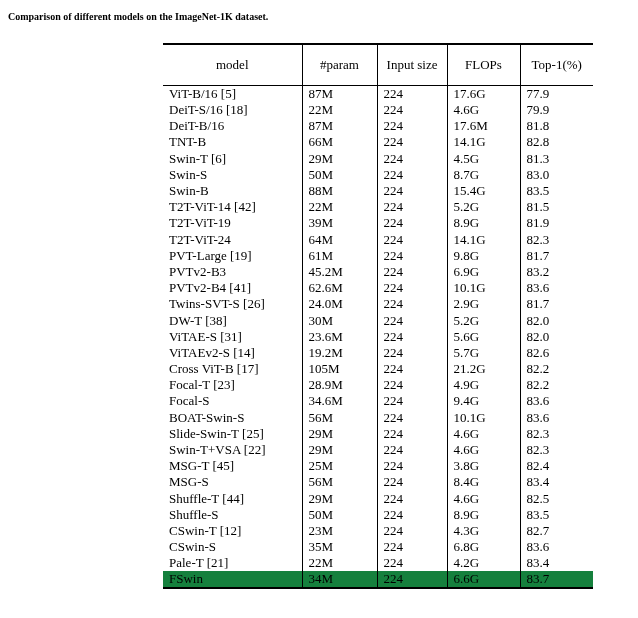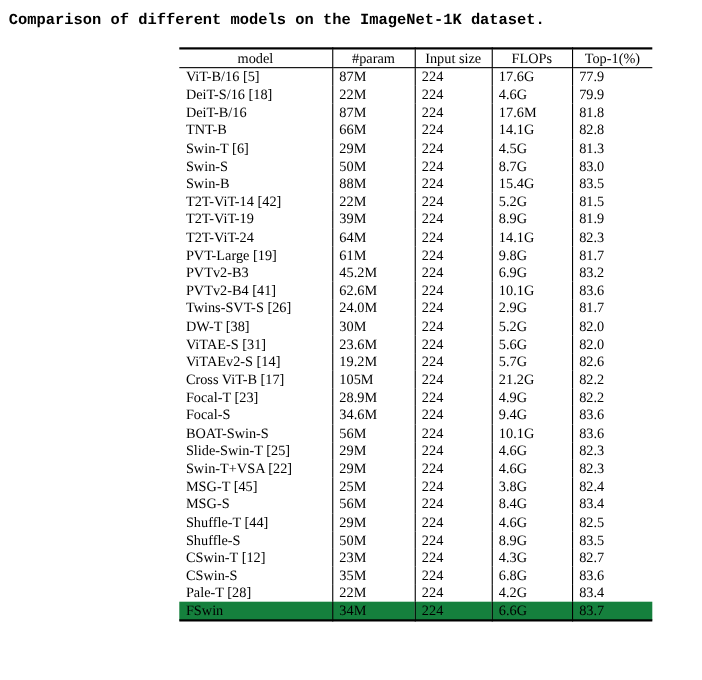--- a/index.html
+++ b/index.html
@@ -6,43 +6,43 @@
   html, body {
     width: 638px; height: 618px;
     background: #ffffff;
     font-family: "Liberation Serif", serif;
     overflow: hidden;
     position: relative;
   }
   .caption {
     position: absolute;
     left: 8px; top: 11px;
-    font-family: Liberation Mono, monospace;
+    font-family: Liberation Serif, serif;
     font-weight: bold;
-    font-size: 14px;
+    font-size: 10px;
     color: #000000;
     letter-spacing: 0px;
   }
   table.results {
     position: absolute;
     left: 163px; top: 43px;
     width: 430px;
     border-collapse: collapse;
     font-family: "Liberation Serif", serif;
     font-size: 13px;
     color: #000000;
     border-top: 2px solid #000000;
     border-bottom: 2px solid #000000;
   }
   table.results thead th {
     font-weight: normal;
     text-align: center;
     height: 17px;
     border-bottom: 1.5px solid #000000;
-    padding: 0 4px;
+    padding: 12px 4px;
     line-height: 16px;
   }
   table.results td {
     height: 16.2px;
     padding: 0 0 0 6px;
     line-height: 16px;
     white-space: nowrap;
     text-align: left;
   }
   table.results th:not(:last-child),
@@ -275,21 +275,21 @@
         <td>82.7</td>
       </tr>
       <tr>
         <td>CSwin-S</td>
         <td>35M</td>
         <td>224</td>
         <td>6.8G</td>
         <td>83.6</td>
       </tr>
       <tr>
-        <td>Pale-T [28]</td>
+        <td>Pale-T [21]</td>
         <td>22M</td>
         <td>224</td>
         <td>4.2G</td>
         <td>83.4</td>
       </tr>
       <tr style="background: #15803d;">
         <td>FSwin</td>
         <td>34M</td>
         <td>224</td>
         <td>6.6G</td>

